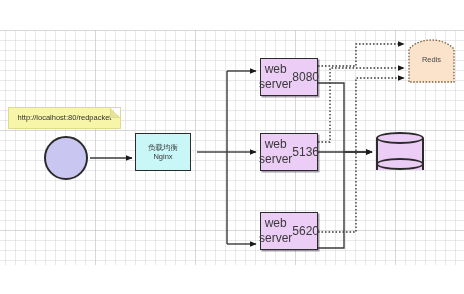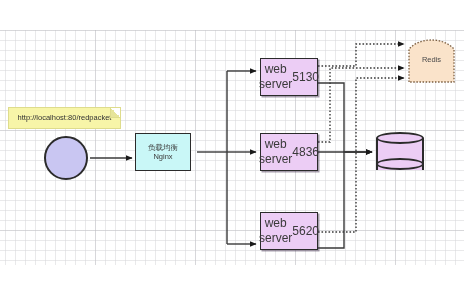--- a/index.html
+++ b/index.html
@@ -124,26 +124,26 @@
     <span class="fold"></span>
   </div>
 
   <div class="node nginx">
     <span>负载均衡</span>
     <span>Nginx</span>
   </div>
 
   <div class="node websrv ws1">
     <span>web server</span>
-    <span>5130</span>
+    <span>8080</span>
   </div>
 
   <div class="node websrv ws2">
     <span>web server</span>
-    <span>4836</span>
+    <span>5136</span>
   </div>
 
   <div class="node websrv ws3">
     <span>web server</span>
     <span>5620</span>
   </div>
 
   <div class="dbwrap">
     <div class="body"></div>
     <div class="bot"></div>

